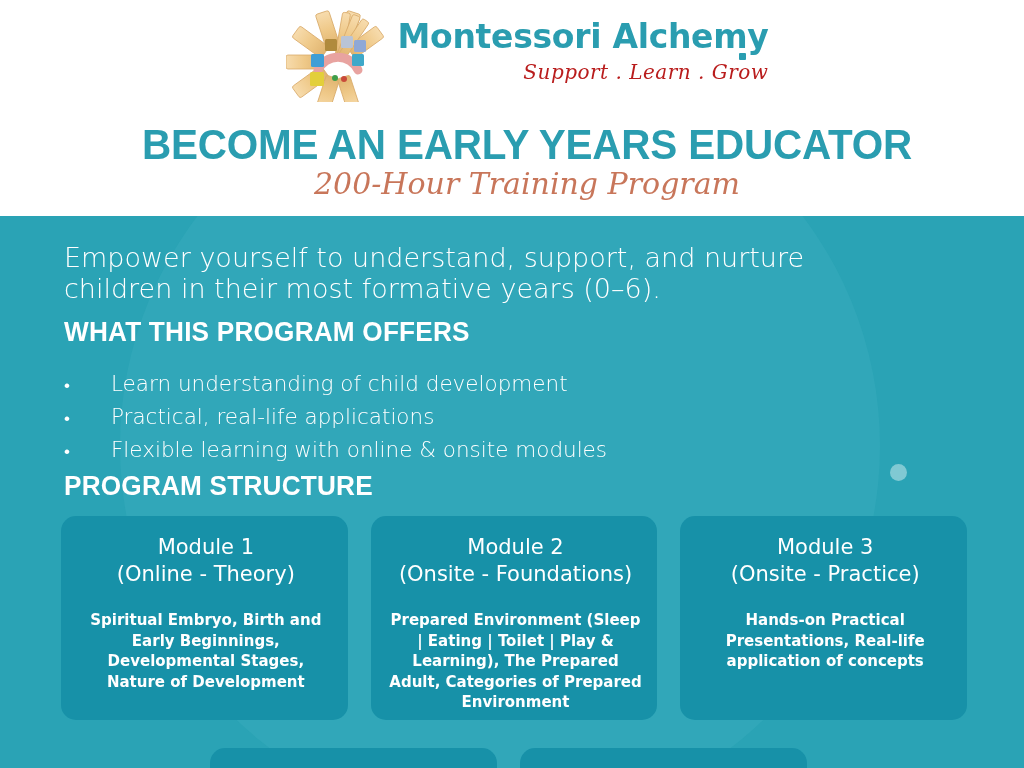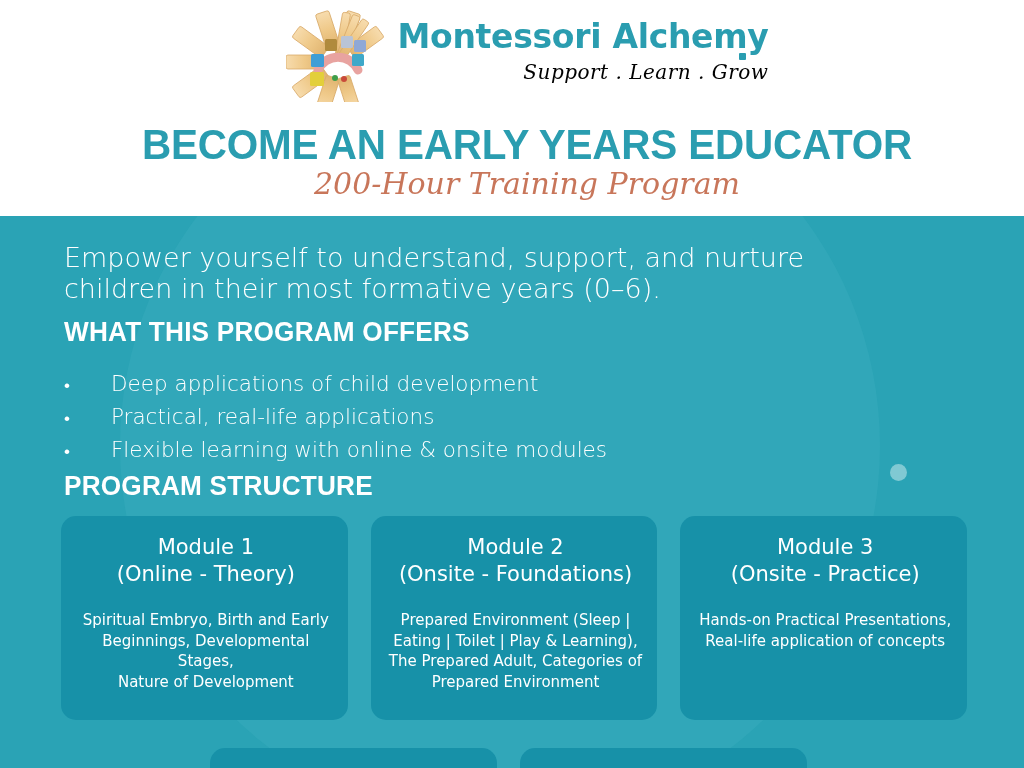--- a/index.html
+++ b/index.html
@@ -58,21 +58,21 @@
     letter-spacing: -0.3px;
     line-height: 1;
     white-space: nowrap;
   }
   .brand-tagline {
     margin-top: 7px;
     text-align: right;
     font-family: "DejaVu Serif", serif;
     font-style: italic;
     font-size: 20px;
-    color: #000000;
+    color: #b91c1c;
     letter-spacing: 0.5px;
     white-space: nowrap;
     position: relative;
   }
   .tagline-accent {
     position: absolute;
     right: 22px;
     top: -7px;
     width: 7px;
     height: 7px;
@@ -230,21 +230,21 @@
     font-family: "DejaVu Sans", sans-serif;
     font-size: 21px;
     font-weight: 400;
     line-height: 27px;
     color: #ffffff;
   }
   .card-body {
     margin-top: 22px;
     font-family: "DejaVu Sans", sans-serif;
     font-size: 15px;
-    font-weight: normal;
+    font-weight: bold;
     line-height: 20.5px;
     color: #ffffff;
   }
 </style>
 </head>
 <body>
 
 <div class="page">
 
   <div class="header">
@@ -329,21 +329,21 @@
 
     <div class="content">
 
       <div class="intro">Empower yourself to understand, support, and nurture children in their most formative years (0–6).</div>
 
       <div class="section-title section-offers">WHAT THIS PROGRAM OFFERS</div>
 
       <ul class="bullets">
         <li>
           <span class="dot">•</span>
-          <span>Deep applications of child development</span>
+          <span>Learn understanding of child development</span>
         </li>
         <li>
           <span class="dot">•</span>
           <span>Practical, real-life applications</span>
         </li>
         <li>
           <span class="dot">•</span>
           <span>Flexible learning with online &amp; onsite modules</span>
         </li>
       </ul>

